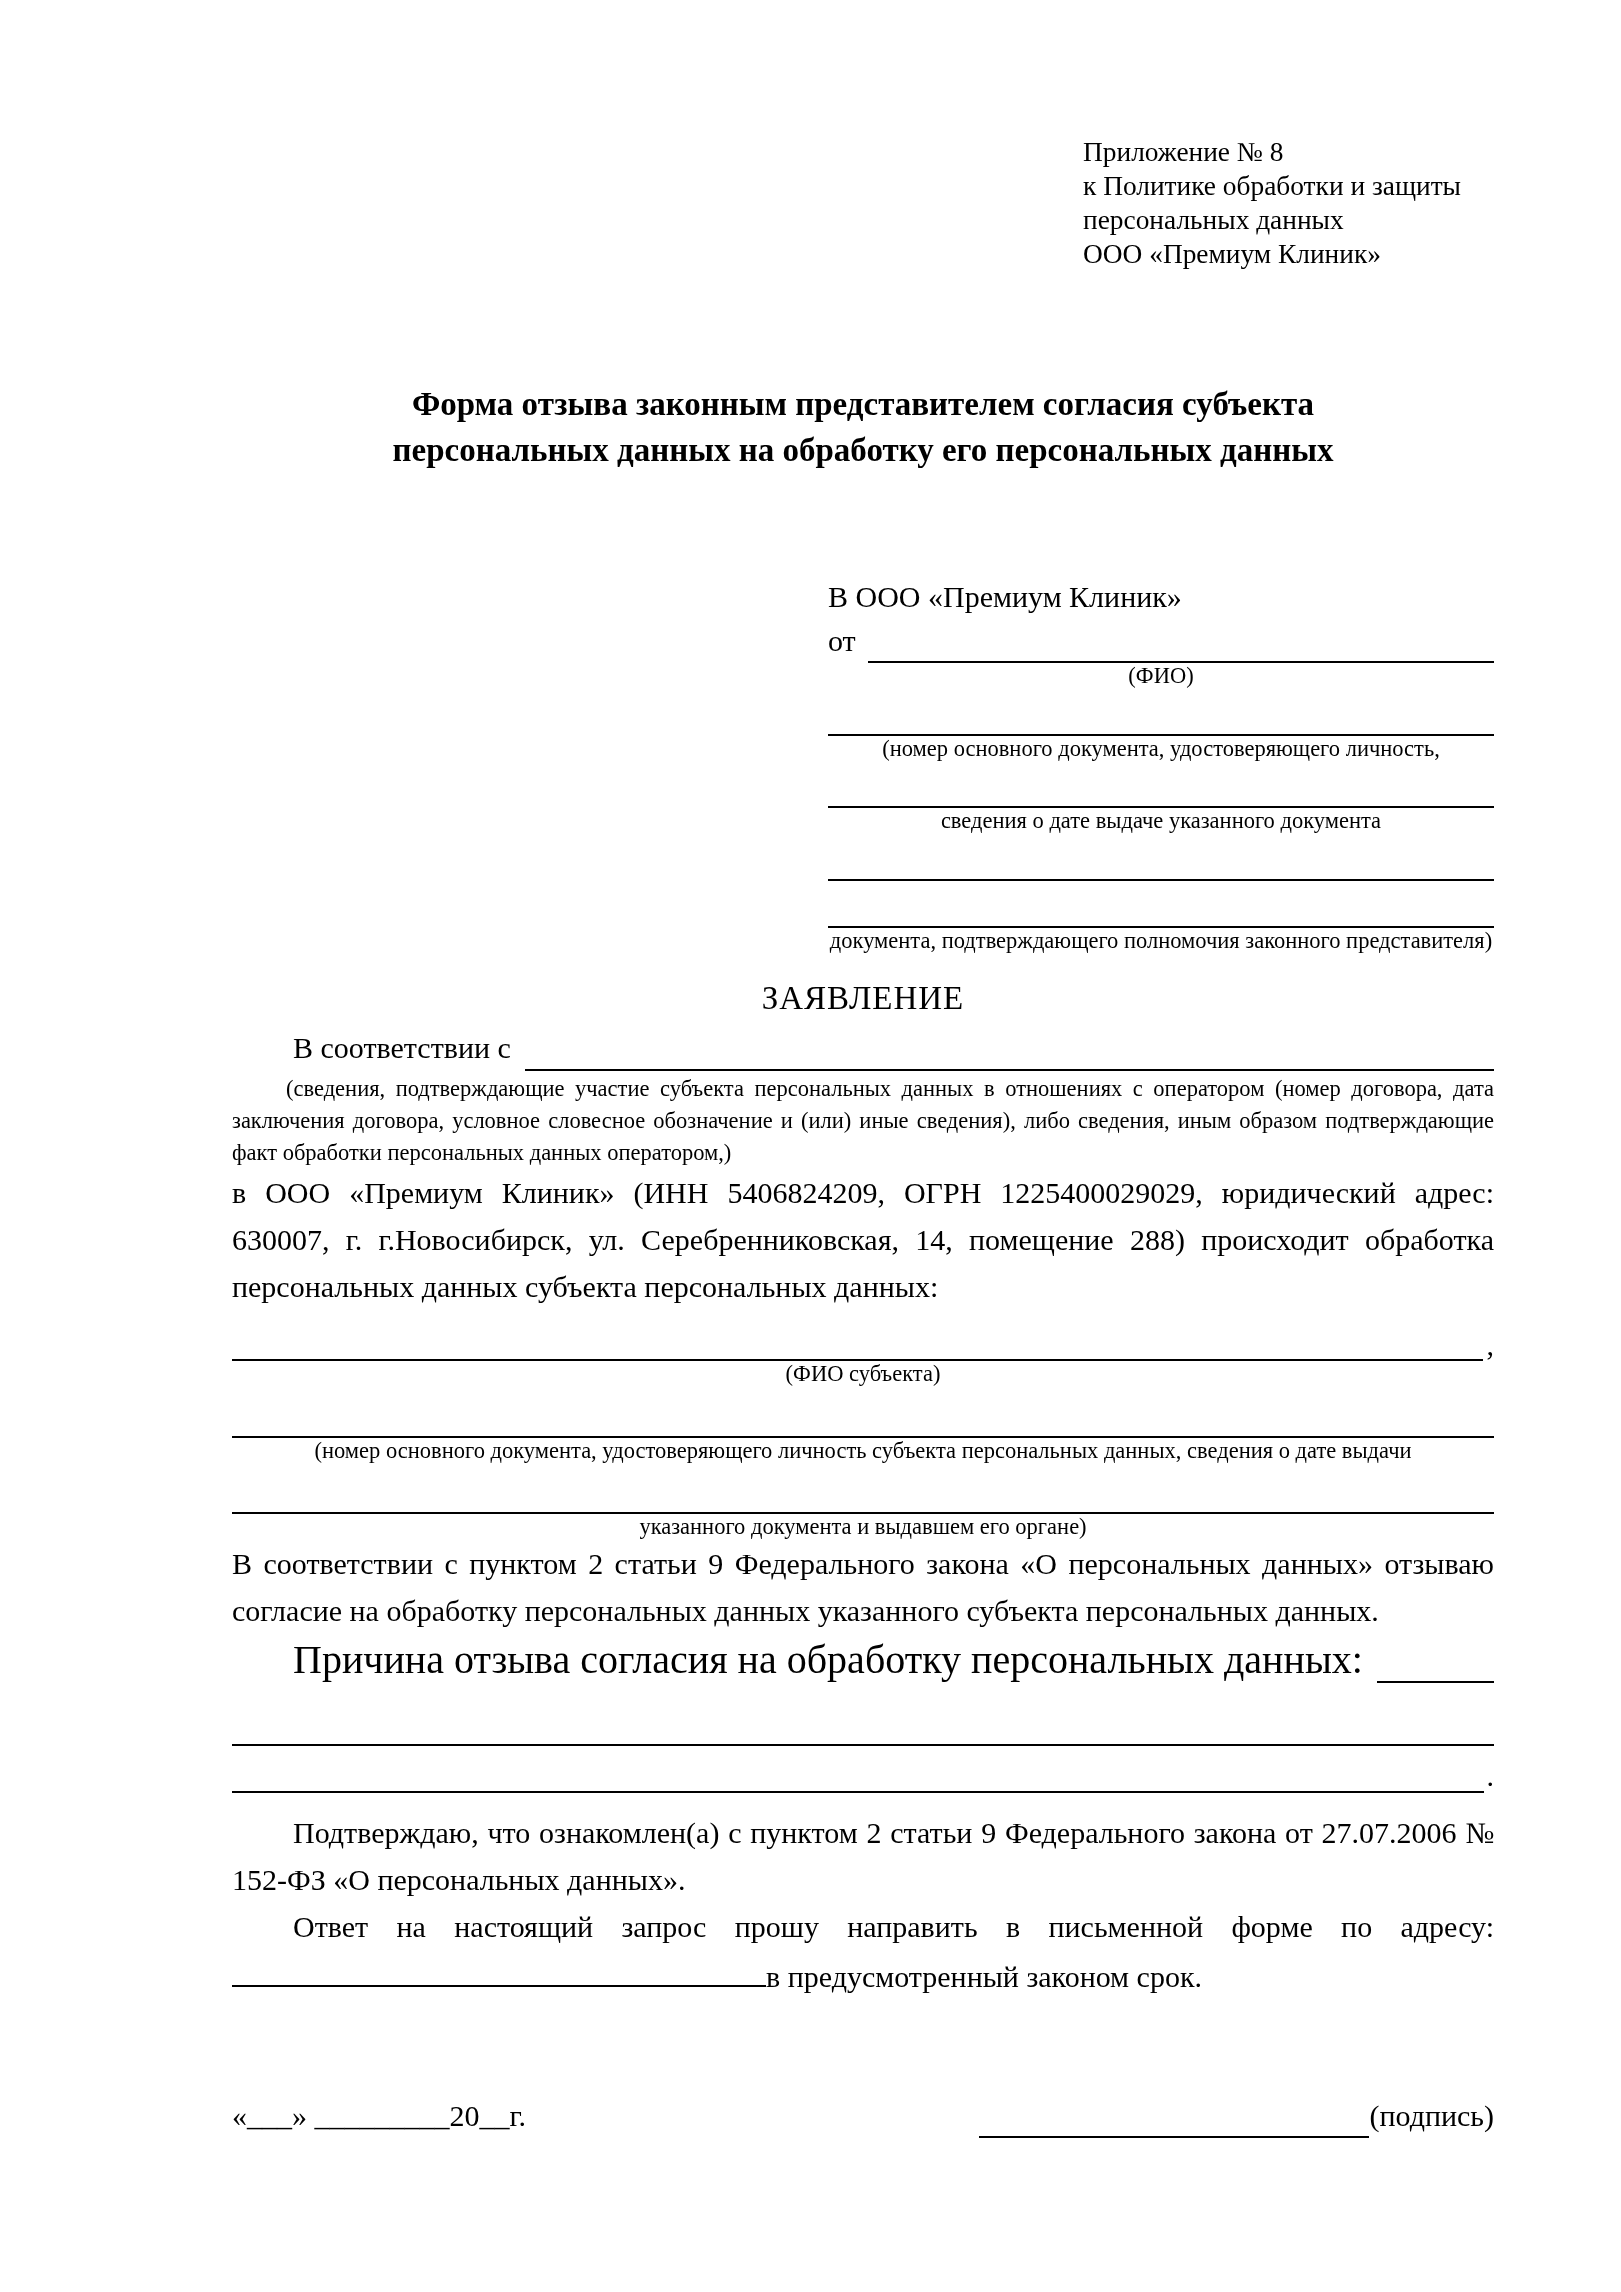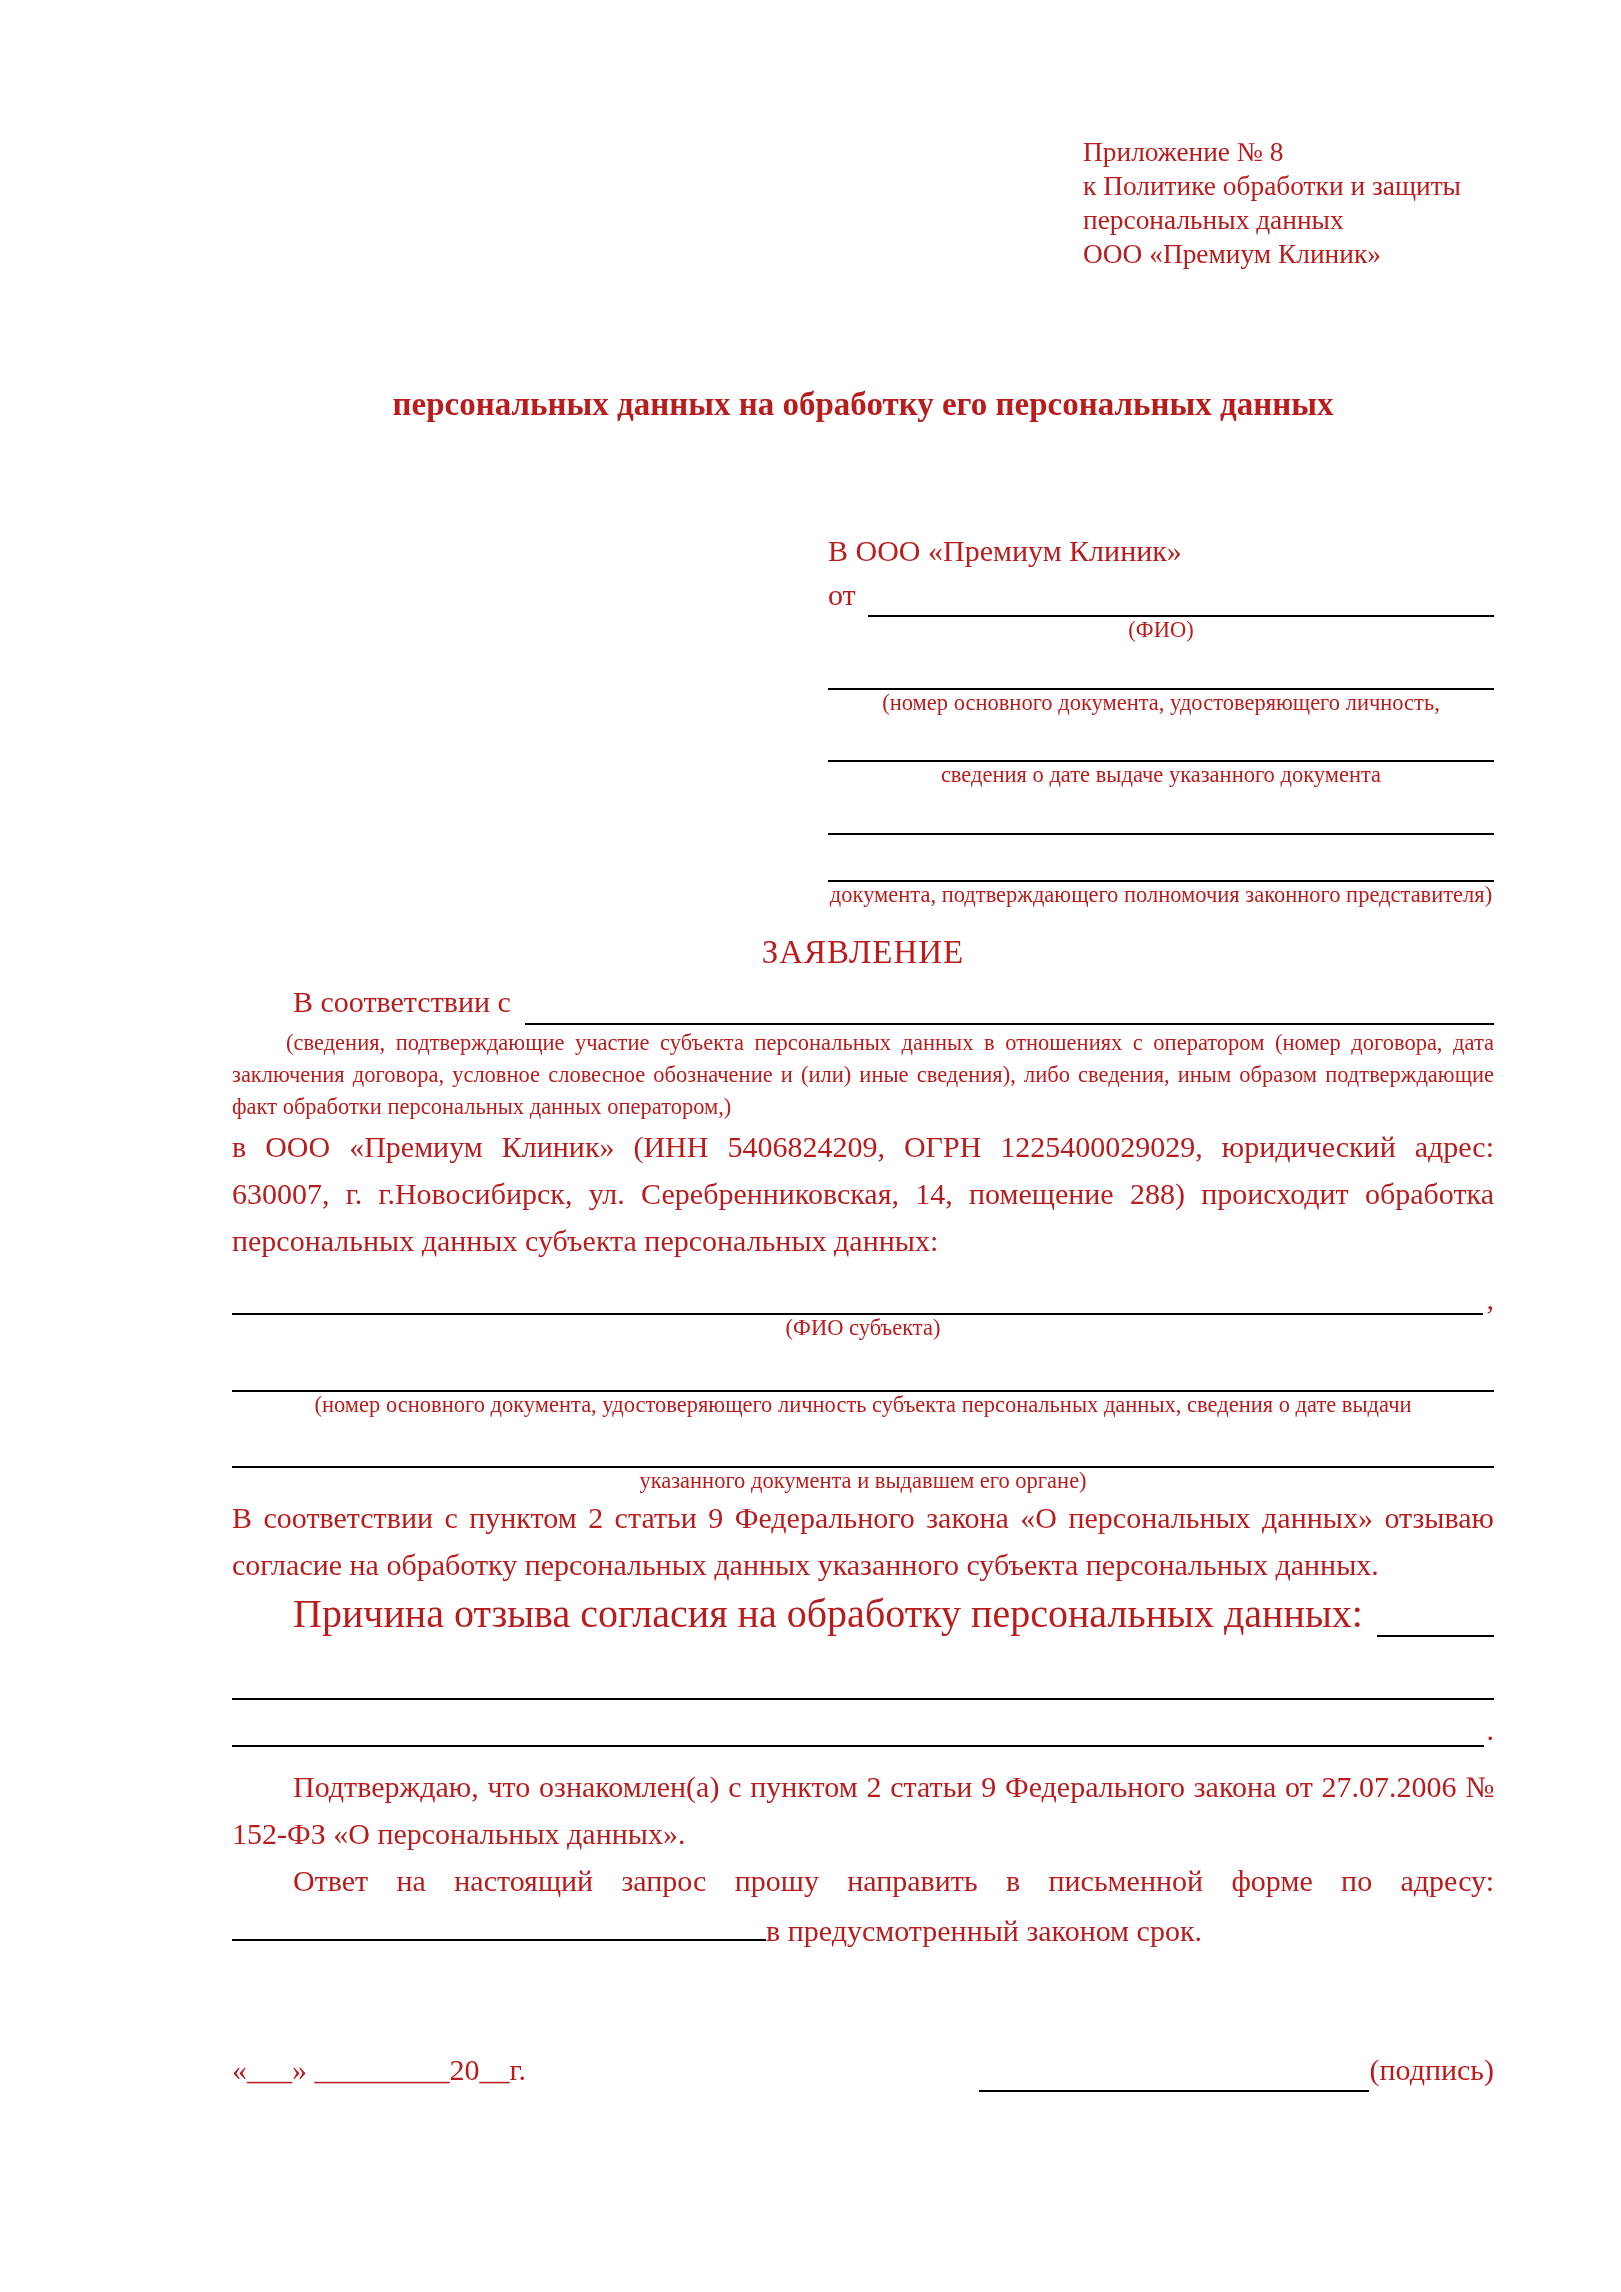--- a/index.html
+++ b/index.html
@@ -1,17 +1,17 @@
 <!DOCTYPE html>
 <html><head>
 <meta charset="utf-8">
 <style>
   html,body{margin:0;padding:0;background:#e8e8e8;}
   .page{
-    width:1621px;height:2293px;background:#ffffff;color:#b91c1c;
+    width:1621px;height:2293px;background:#ffffff;color:#000000;
     font-family:"Liberation Serif","DejaVu Serif",serif;
     box-sizing:border-box;padding:135px 127px 0 232px;
     position:relative;overflow:hidden;margin:0 auto;
   }
   .header-note{margin-left:851px;font-size:27.4px;line-height:34px;}
   .header-note div{white-space:nowrap;}
   .doc-title{margin-top:110px;text-align:center;font-weight:bold;font-size:33px;line-height:46px;}
   .addressee{margin-left:596px;margin-top:102px;}
   .addr-to{font-size:30px;line-height:44px;}
   .addr-from{display:flex;font-size:30px;line-height:44px;align-items:flex-end;}
@@ -48,20 +48,21 @@
 <div class="page">
 
   <div class="header-note">
     <div>Приложение № 8</div>
     <div>к Политике обработки и защиты</div>
     <div>персональных данных</div>
     <div>ООО «Премиум Клиник»</div>
   </div>
 
   <div class="doc-title">
+    <div>Форма отзыва законным представителем согласия субъекта</div>
     <div>персональных данных на обработку его персональных данных</div>
   </div>
 
   <div class="addressee">
     <div class="addr-to">В ООО «Премиум Клиник»</div>
     <div class="addr-from">
       <span>от</span>
       <div class="fill"></div>
     </div>
     <div class="form-caption">(ФИО)</div>

